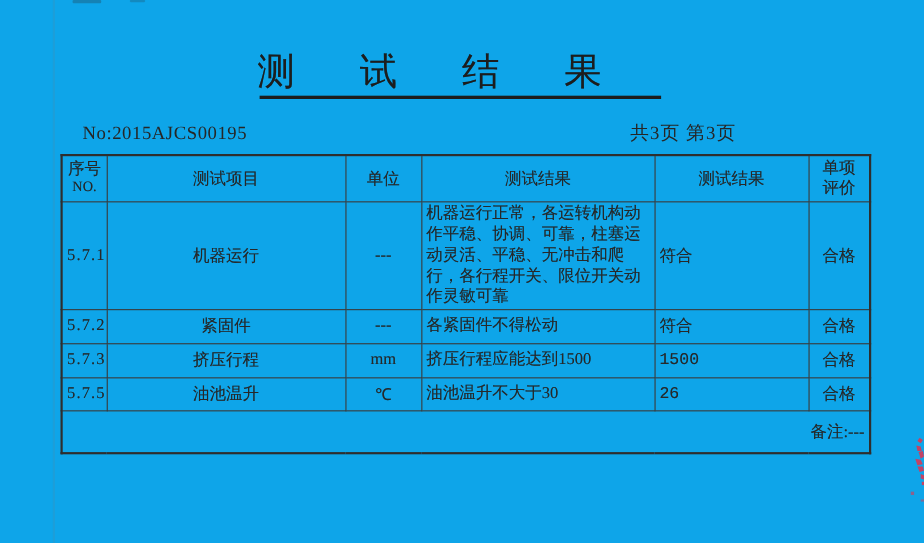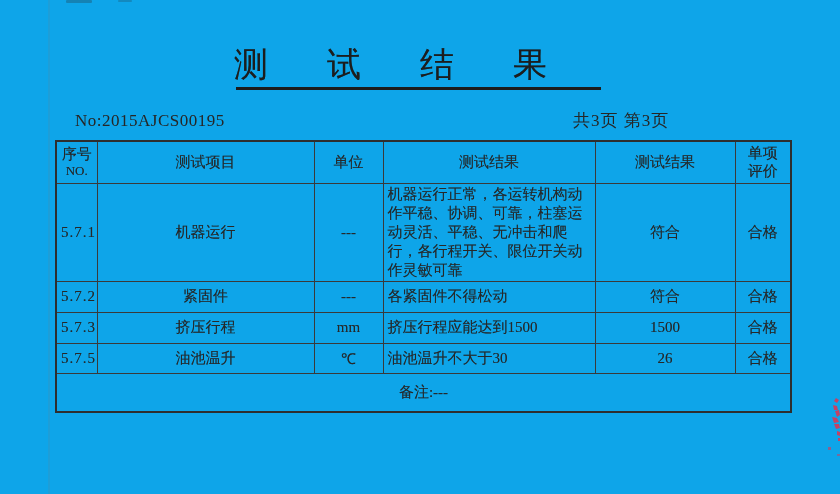--- a/index.html
+++ b/index.html
@@ -72,23 +72,23 @@
   }
   table.results { border: 2px solid #2e2e2e; }
   th.h-cell { text-align: center; font-size: 16px; margin-left: 24px; }
   th.h-no { font-size: 14px; line-height: 16px; }
   th.h-no .sub { font-size: 13px; font-family: "Liberation Serif", serif; }
   th.h-eval { font-size: 15px; line-height: 18px; }
   td.c-no { text-align: right; padding-left: 1px; letter-spacing: 1px; font-size: 15px; }
   td.c-item { text-align: center; padding-left: 5px; }
   td.c-unit { text-align: center; font-family: "Liberation Serif", serif; }
   td.c-req { text-align: left; padding-left: 5px; font-size: 14.5px; line-height: 19px; }
-  td.c-res { text-align: center; padding-left: 5px; vertical-align: middle; }
+  td.c-res { text-align: left; padding-left: 5px; vertical-align: middle; font-family: Liberation Mono, monospace; }
   td.c-eval { text-align: center; }
-  td.c-remarks { text-align: center; padding-left: 8px; font-size: 15px; }
+  td.c-remarks { text-align: right; padding-left: 8px; font-size: 15px; }
 
   
   .stamp-fragment {
     position: absolute; left: 820px; top: 396px;
     width: 20px; height: 75px;
     pointer-events: none;
   }
 </style>
 </head>
 <body>

